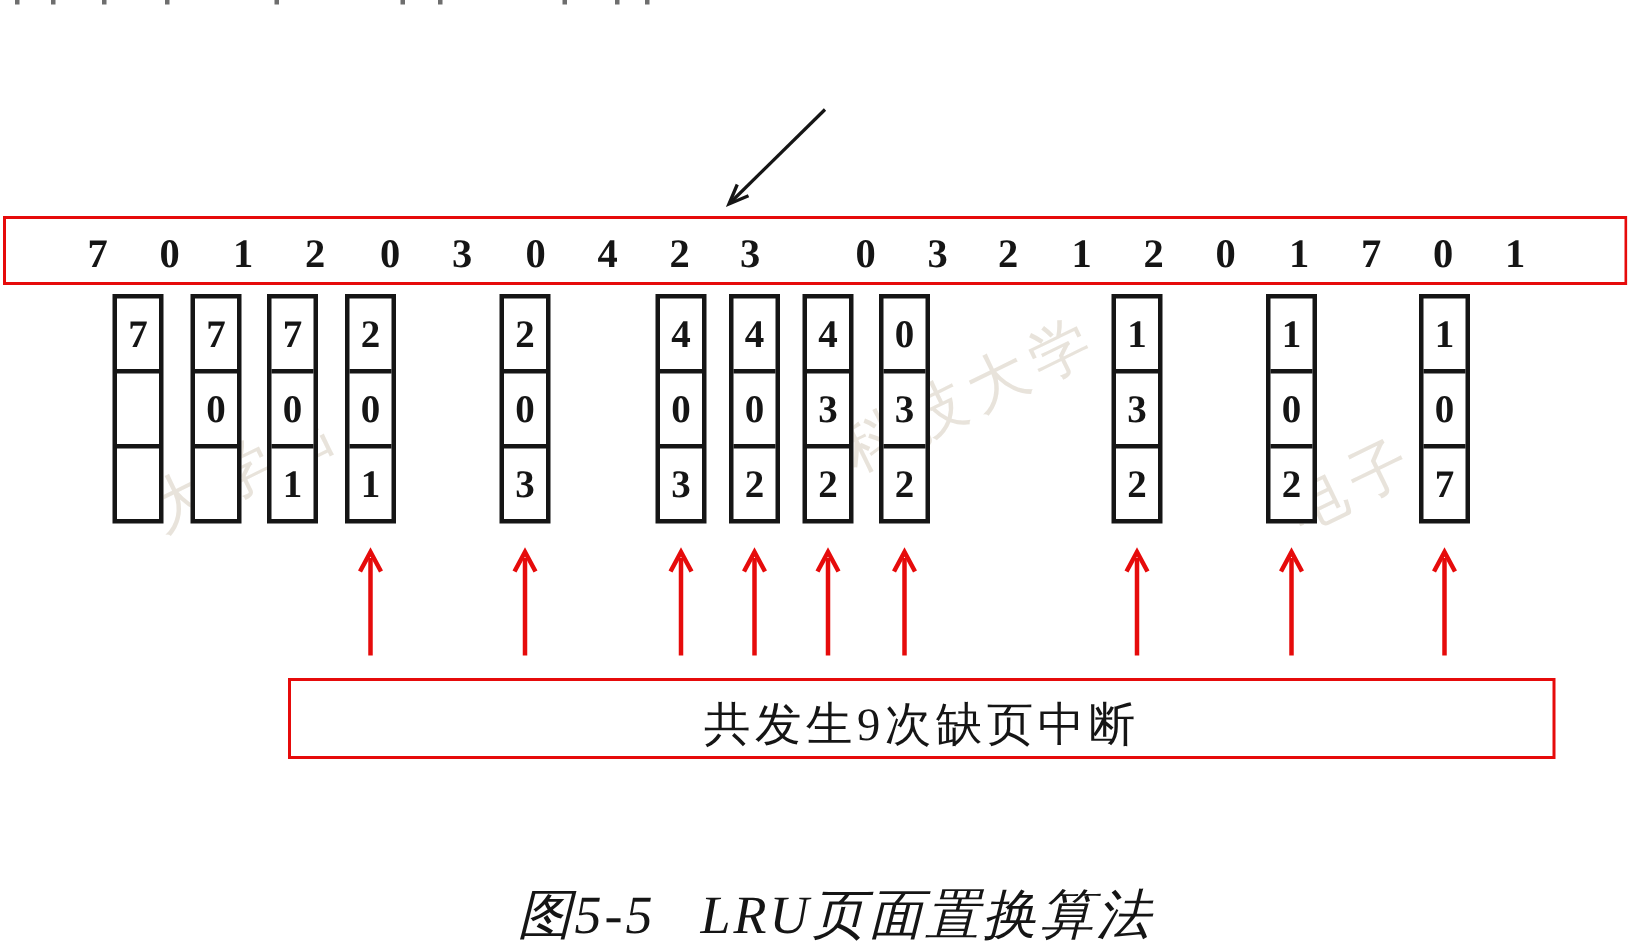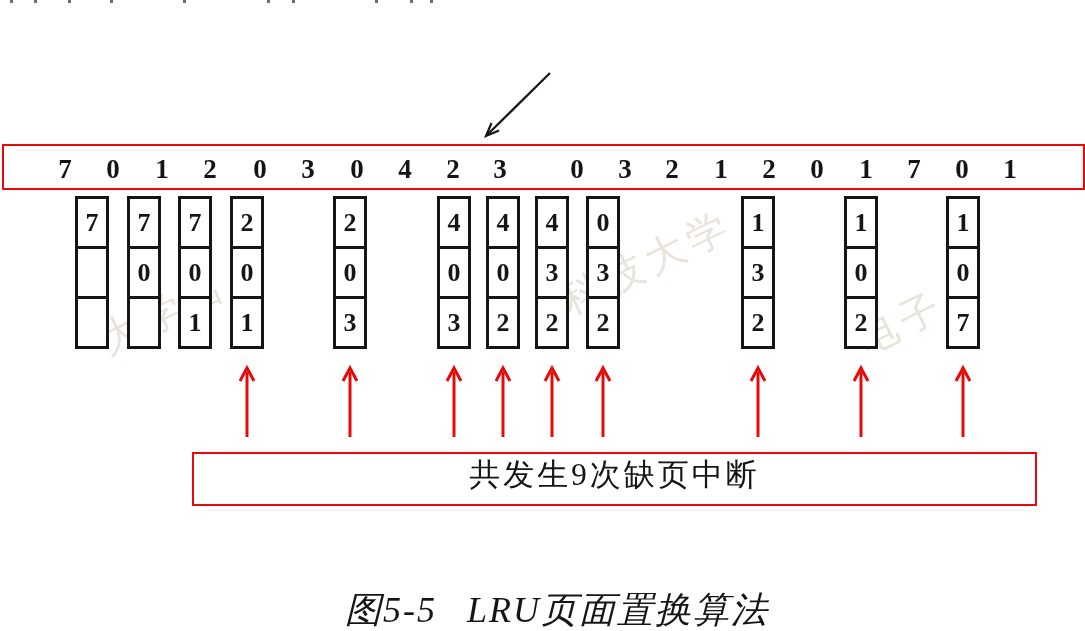--- a/index.html
+++ b/index.html
@@ -73,21 +73,21 @@
   .frame-cell + .frame-cell{
     border-top:3px solid var(--ink);
   }
   
   .fault-box{
     position:absolute;
     left:192px;top:452px;
     width:845px;height:54px;
     box-sizing:border-box;
     border:2px solid var(--red);
-    display:flex;align-items:flex-start;justify-content:center;
+    display:flex;align-items:flex-end;justify-content:center;
   }
   .fault-box span{
     font-size:31px;
     letter-spacing:3px;
     white-space:nowrap;
   }
   
   .caption{
     position:absolute;
     left:557px;top:586px;

